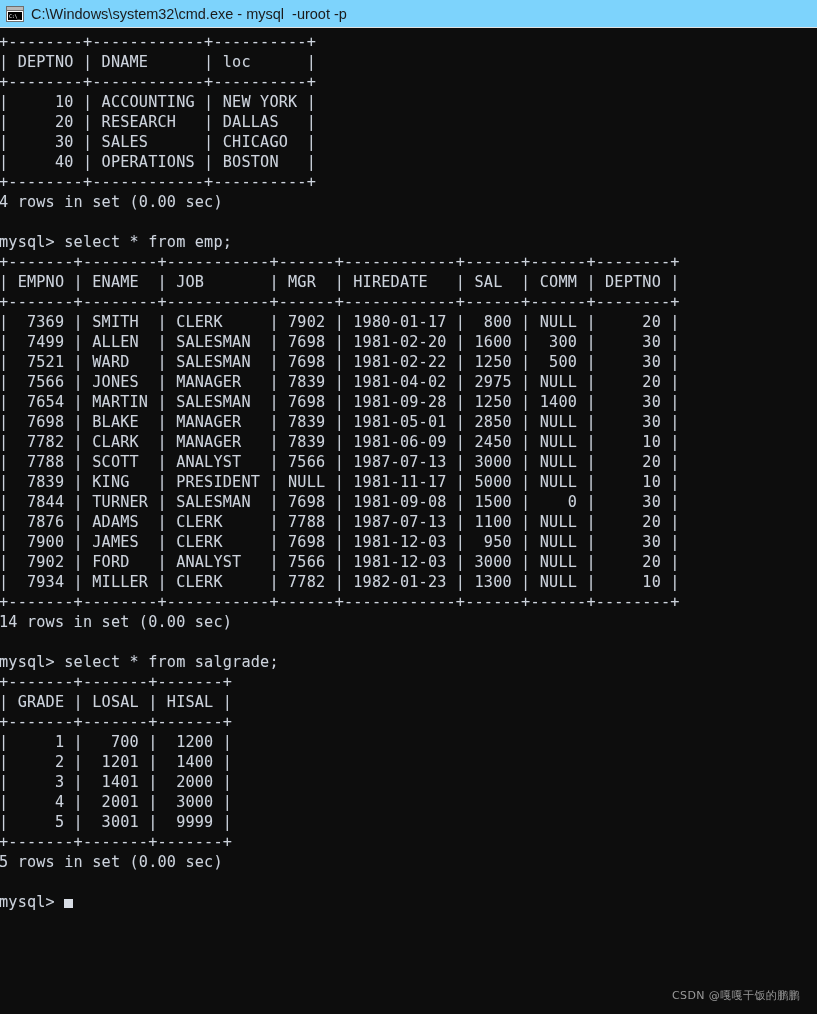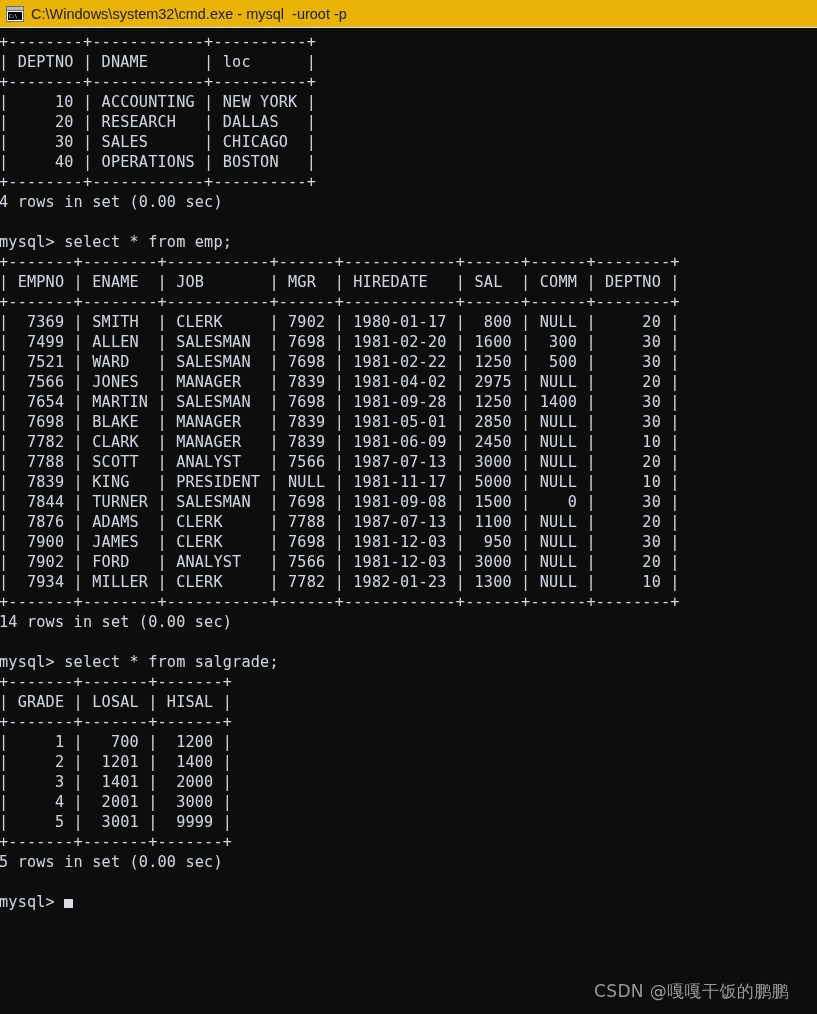--- a/index.html
+++ b/index.html
@@ -11,21 +11,21 @@
     width: 817px;
     height: 1014px;
     background: #0d0d0d;
     font-family: "DejaVu Sans Mono", "Liberation Mono", monospace;
     overflow: hidden;
   }
 
   
   #titlebar {
     height: 28px;
-    background: #eab308;
+    background: #7dd3fc;
     display: flex;
     align-items: center;
     padding-left: 4px;
     box-sizing: border-box;
     border-bottom: 1px solid #e2e2e2;
   }
   #cmd-icon {
     width: 18px;
     height: 16px;
     background: #ffffff;
@@ -91,24 +91,24 @@
     display: inline-block;
     width: 9px;
     height: 9px;
     background: #d8dde5;
     vertical-align: -1px;
   }
 
   
   #watermark {
     position: absolute;
-    right: 28px;
+    right: 17px;
     bottom: 11px;
     font-family: "DejaVu Sans", "Liberation Sans", sans-serif;
-    font-size: 17px;
+    font-size: 11px;
     color: #9a9a9a;
     white-space: pre;
     letter-spacing: 0.4px;
   }
 </style>
 </head>
 <body>
 
 <div id="titlebar">
   <div id="cmd-icon">

